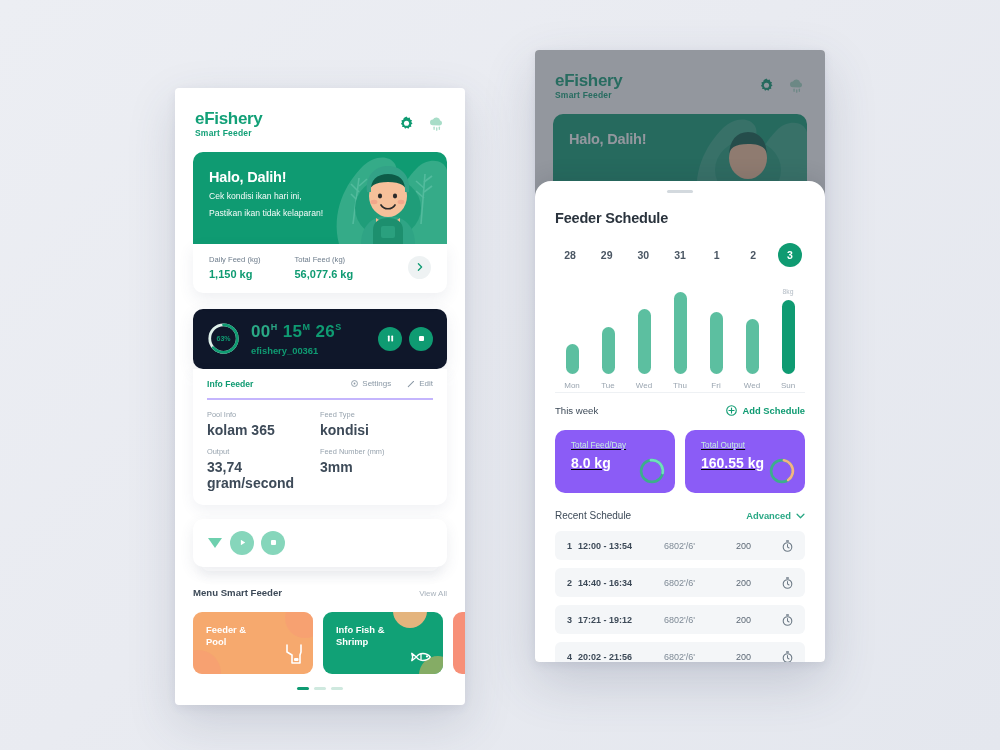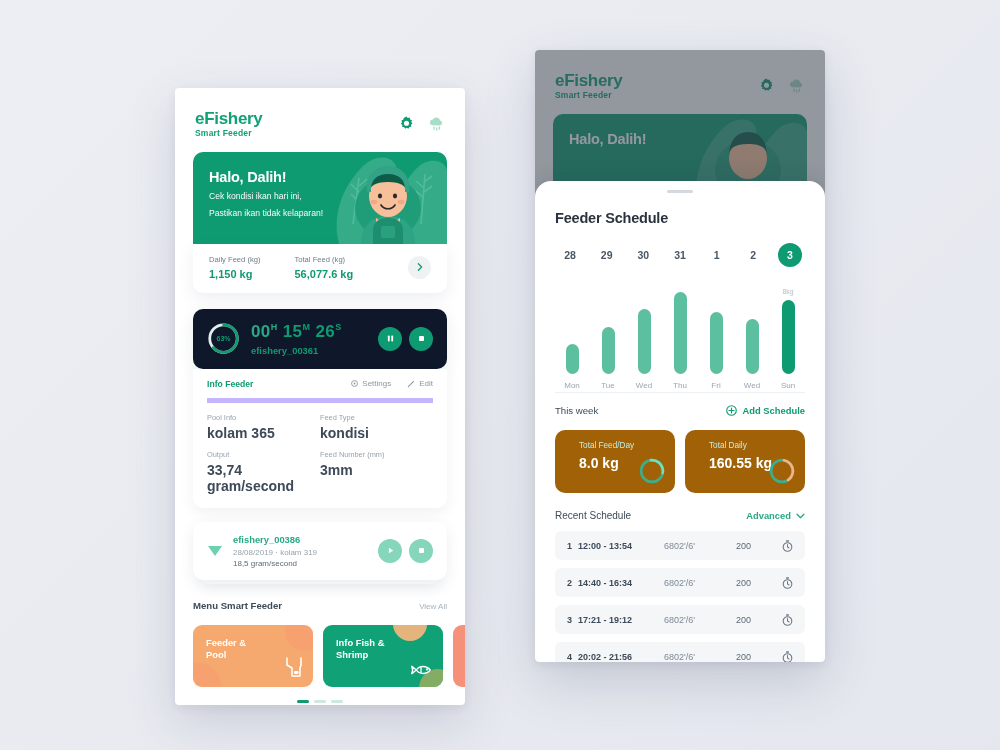--- a/index.html
+++ b/index.html
@@ -113,21 +113,21 @@
 
   .info-card {
     margin: 0 18px;
     background: #fff;
     border-radius: 0 0 10px 10px;
     padding: 10px 14px 14px 14px;
     box-shadow: 0 5px 14px rgba(70,80,110,.08);
   }
   .info-head {
     display: flex; align-items: center; justify-content: space-between;
-    padding-bottom: 9px; border-bottom: 5px solid #c4b5fd;
+    padding-bottom: 9px; border-bottom: 2px solid #c4b5fd;
   }
   .info-title { font-size: 8.6px; font-weight: bold; color: #0f9b72; }
   .info-actions { display: flex; align-items: center; gap: 16px; }
   .info-action {
     font-size: 8px; color: #8a98a5; display: flex; align-items: center; gap: 4px;
   }
   .info-grid {
     display: grid; grid-template-columns: 1fr 1fr;
     row-gap: 9px; margin-top: 10px;
   }
@@ -242,22 +242,22 @@
     padding-top: 12px; margin-top: 2px;
   }
   .week-label { font-size: 9.6px; color: #3d4a58; }
   .add-sched {
     font-size: 9.4px; font-weight: bold; color: #0f9b72;
     display: flex; align-items: center; gap: 5px;
   }
 
   .kpi-row { display: flex; gap: 10px; margin-top: 14px; }
   .kpi {
-    flex: 1; height: 63px; border-radius: 10px; background: #a16207;
-    padding: 11px 24px; position: relative; overflow: hidden;
+    flex: 1; height: 63px; border-radius: 10px; background: #8b5cf6;
+    padding: 11px 16px; position: relative; overflow: hidden; text-decoration: underline;
   }
   .kpi-label { font-size: 8.2px; color: #c5ecdf; }
   .kpi-value { font-size: 14px; font-weight: bold; color: #fff; margin-top: 5px; }
   .kpi-ring { position: absolute; right: 9px; bottom: 8px; }
 
   .recent-row {
     display: flex; align-items: center; justify-content: space-between;
     margin-top: 17px;
   }
   .recent-title { font-size: 10px; color: #3d4a58; }
@@ -426,25 +426,20 @@
         <div class="fld-label">Feed Number (mm)</div>
         <div class="fld-value">3mm</div>
       </div>
     </div>
   </div>
 
   <div class="device-card">
     <svg width="16" height="14" viewBox="0 0 16 14">
       <path d="M1 2 L15 2 L8 12 Z" fill="#6ed0ae"></path>
     </svg>
-    <div class="device-mid">
-      <div class="device-name">efishery_00386</div>
-      <div class="device-meta">28/08/2019 · kolam 319</div>
-      <div class="device-rate">18,5 gram/second</div>
-    </div>
     <div class="round-btn light">
       <svg width="9" height="9" viewBox="0 0 10 10" fill="#fff">
         <path d="M3.2 2 L8 5 L3.2 8 Z"></path>
       </svg>
     </div>
     <div class="round-btn light">
       <svg width="9" height="9" viewBox="0 0 10 10" fill="#fff">
         <rect x="2.2" y="2.2" width="5.6" height="5.6" rx="1.1"></rect>
       </svg>
     </div>
@@ -600,21 +595,21 @@
     <div class="kpi-row">
       <div class="kpi">
         <div class="kpi-label">Total Feed/Day</div>
         <div class="kpi-value">8.0 kg</div>
         <svg class="kpi-ring" width="28" height="28" viewBox="0 0 36 36">
           <circle cx="18" cy="18" r="14" fill="none" stroke="#3cae8c" stroke-width="3.4"></circle>
           <circle cx="18" cy="18" r="14" fill="none" stroke="#6fe0bb" stroke-width="3.4" stroke-dasharray="26 88" stroke-linecap="round" transform="rotate(-96 18 18)"></circle>
         </svg>
       </div>
       <div class="kpi">
-        <div class="kpi-label">Total Daily</div>
+        <div class="kpi-label">Total Output</div>
         <div class="kpi-value">160.55 kg</div>
         <svg class="kpi-ring" width="28" height="28" viewBox="0 0 36 36">
           <circle cx="18" cy="18" r="14" fill="none" stroke="#3cae8c" stroke-width="3.4"></circle>
           <circle cx="18" cy="18" r="14" fill="none" stroke="#f7b183" stroke-width="3.4" stroke-dasharray="33 88" stroke-linecap="round" transform="rotate(-80 18 18)"></circle>
         </svg>
       </div>
     </div>
 
     <div class="recent-row">
       <div class="recent-title">Recent Schedule</div>

